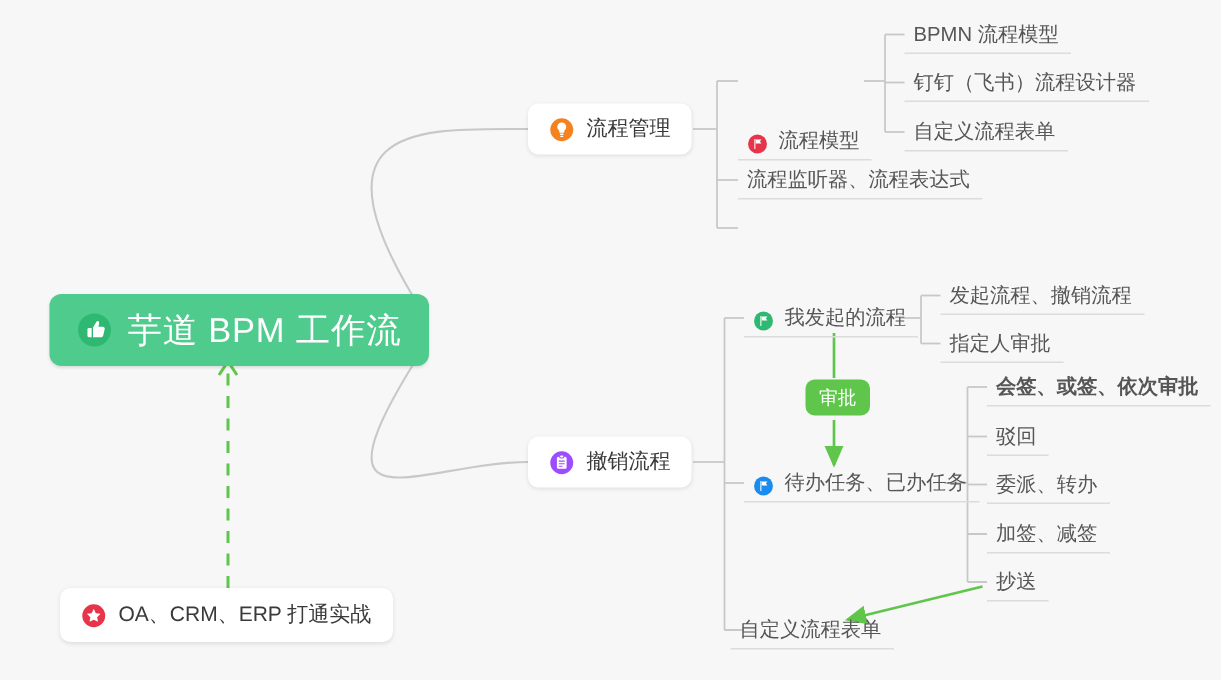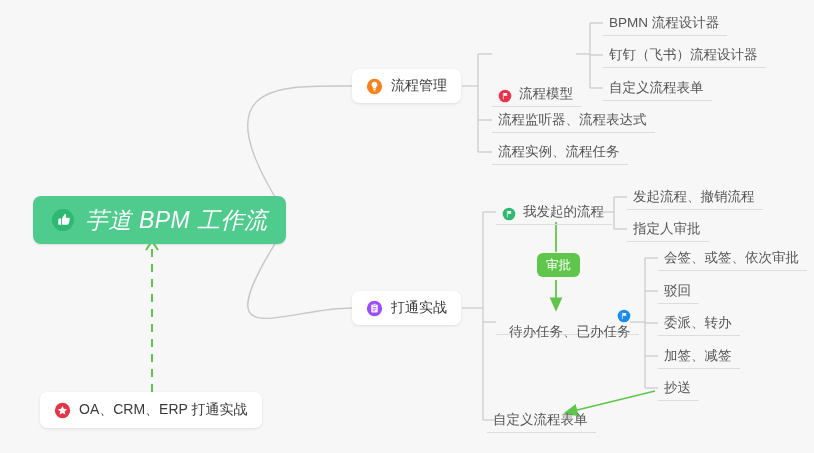--- a/index.html
+++ b/index.html
@@ -18,21 +18,20 @@
 
   .root-node{
     background:#4ecb8d;
     border-radius:8px;
     color:#ffffff;
     padding:0 18px;
     height:48px;
     font-size:23px;
     letter-spacing:.5px;
     box-shadow:0 1px 2px rgba(0,0,0,.10);
-    font-style:italic;
   }
   .root-node .label{margin-left:10px;}
 
   .card-node{
     background:#ffffff;
     border-radius:7px;
     height:34px;
     padding:0 14px;
     font-size:14px;
     color:#3a3a3a;
@@ -155,48 +154,45 @@
       <svg width="14" height="14" viewBox="0 0 20 20">
         <circle cx="10" cy="10" r="9" fill="#e8344a"></circle>
         <path d="M7 5.3h1v9.4H7z" fill="#fff"></path>
         <path d="M8.3 5.6h5.4l-1.4 2 1.4 2H8.3z" fill="#fff"></path>
       </svg>
     </span>
     <span class="label">流程模型</span>
   </div>
 
   <div class="node plain-node" style="left:603px;top:10px;">
-    <span class="label">BPMN 流程设计器</span>
+    <span class="label">BPMN 流程模型</span>
   </div>
   <div class="node plain-node" style="left:603px;top:42px;">
     <span class="label">钉钉（飞书）流程设计器</span>
   </div>
   <div class="node plain-node" style="left:603px;top:75px;">
     <span class="label">自定义流程表单</span>
   </div>
 
   <div class="node plain-node" style="left:492px;top:107px;">
     <span class="label">流程监听器、流程表达式</span>
-  </div>
-  <div class="node plain-node" style="left:492px;top:139px;">
-    <span class="label">流程实例、流程任务</span>
   </div>
 
   <div class="node card-node" style="left:352px;top:291px;">
     <span class="ico">
       <svg width="17" height="17" viewBox="0 0 20 20">
         <circle cx="10" cy="10" r="9" fill="#9b4dff"></circle>
         <rect x="6.2" y="5.2" width="7.6" height="9.6" rx="1.2" fill="#fff"></rect>
         <rect x="8.3" y="4" width="3.4" height="2.2" rx="1" fill="#fff" stroke="#9b4dff" stroke-width=".8"></rect>
         <rect x="7.6" y="8.3" width="4.8" height=".9" rx=".45" fill="#9b4dff"></rect>
         <rect x="7.6" y="10.3" width="4.8" height=".9" rx=".45" fill="#9b4dff"></rect>
         <rect x="7.6" y="12.3" width="3.2" height=".9" rx=".45" fill="#9b4dff"></rect>
       </svg>
     </span>
-    <span class="label">打通实战</span>
+    <span class="label">撤销流程</span>
   </div>
 
   <div class="node plain-node with-icon" style="left:496px;top:199px;">
     <span class="ico">
       <svg width="14" height="14" viewBox="0 0 20 20">
         <circle cx="10" cy="10" r="9" fill="#2eb872"></circle>
         <path d="M7 5.3h1v9.4H7z" fill="#fff"></path>
         <path d="M8.3 5.6h5.4l-1.4 2 1.4 2H8.3z" fill="#fff"></path>
       </svg>
     </span>
@@ -207,32 +203,32 @@
     <span class="label">发起流程、撤销流程</span>
   </div>
   <div class="node plain-node" style="left:627px;top:216px;">
     <span class="label">指定人审批</span>
   </div>
 
   <div class="node badge-node" style="left:537px;top:253px;">
     <span class="label">审批</span>
   </div>
 
-  <div class="node plain-node with-icon" style="left:496px;top:309px;flex-direction:column;">
+  <div class="node plain-node with-icon" style="left:496px;top:309px;">
     <span class="ico">
       <svg width="14" height="14" viewBox="0 0 20 20">
         <circle cx="10" cy="10" r="9" fill="#1a8cf0"></circle>
         <path d="M7 5.3h1v9.4H7z" fill="#fff"></path>
         <path d="M8.3 5.6h5.4l-1.4 2 1.4 2H8.3z" fill="#fff"></path>
       </svg>
     </span>
     <span class="label">待办任务、已办任务</span>
   </div>
 
-  <div class="node plain-node" style="left:658px;top:245px;">
+  <div class="node plain-node" style="left:658px;top:245px;font-weight:bold;">
     <span class="label">会签、或签、依次审批</span>
   </div>
   <div class="node plain-node" style="left:658px;top:278px;font-family:Liberation Serif, serif;">
     <span class="label">驳回</span>
   </div>
   <div class="node plain-node" style="left:658px;top:343px;">
     <span class="label">加签、减签</span>
   </div>
   <div class="node plain-node" style="left:658px;top:310px;">
     <span class="label">委派、转办</span>

